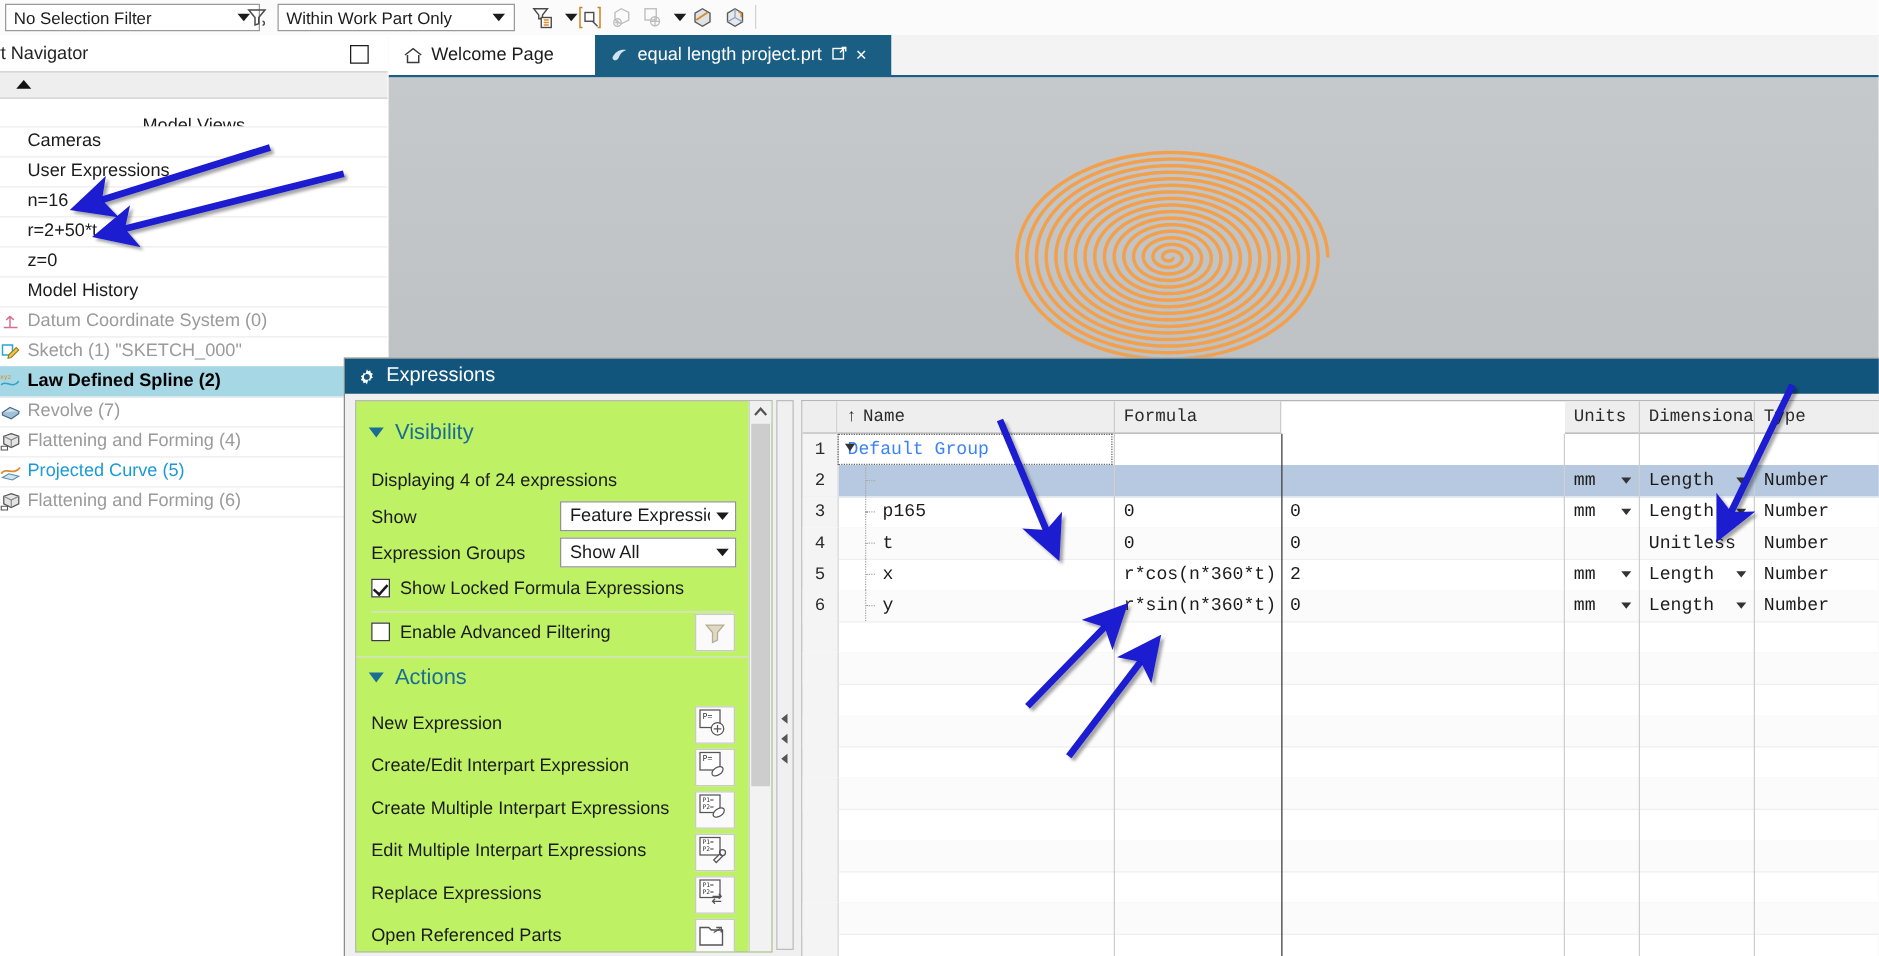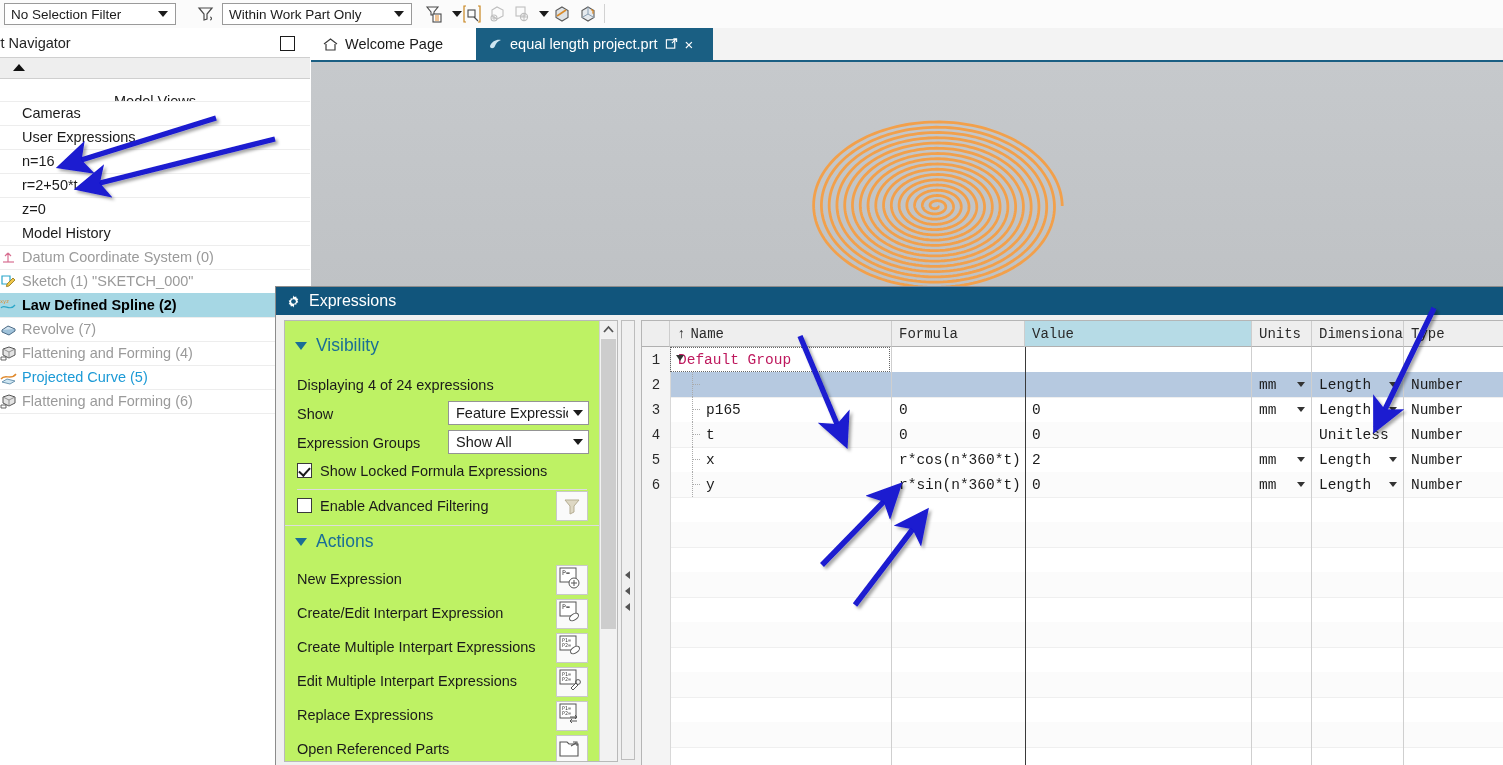--- a/index.html
+++ b/index.html
@@ -97,21 +97,21 @@
   .vline{position:absolute;top:0;width:1px;background:#cfcfcf;}
   .dcar{width:0;height:0;border-left:4.5px solid transparent;border-right:4.5px solid transparent;border-top:5.5px solid #333;position:absolute;}
 
   
   #arrows{left:0;top:0;width:1503px;height:765px;pointer-events:none;}
 </style>
 </head>
 <body>
 
 <div class="abs" id="toolbar">
-  <div class="combo" style="left:4px;width:172px;align-items:center;">
+  <div class="combo" style="left:4px;width:204px;align-items:center;">
     <span class="cap">No Selection Filter</span>
     <span class="caret"></span>
   </div>
   <span class="tbicon" style="left:196px;">
     <svg viewBox="0 0 20 20" width="20" height="20">
         <path d="M3 4h13l-5 6v5l-3 1v-6z" fill="none" stroke="#4a4a4a" stroke-width="1.2"></path>
         <path d="M14 13c2 0 2 3 0 3" fill="none" stroke="#4a4a4a" stroke-width="1.1"></path>
       </svg>
   </span>
   <div class="combo" style="left:222px;width:190px;">
@@ -420,29 +420,28 @@
     <span class="spArr" style="top:282px;"></span>
   </div>
 
   <div id="tbl">
     <div class="thead" style="left:0;width:28px;padding-left:0;"></div>
     <div class="thead" style="left:28px;width:222px;">
       <span style="margin-right:5px;">↑</span>
       <span>Name</span>
     </div>
     <div class="thead" style="left:250px;width:133px;">Formula</div>
-    <div class="thead hl" style="left:383px;width:227px;">Value</div>
     <div class="thead" style="left:610px;width:60px;">Units</div>
     <div class="thead" style="left:670px;width:92px;">Dimensionali</div>
     <div class="thead" style="left:762px;width:374px;border-right:none;">Type</div>
 
     <div id="tbody">
         <div class="trowT" style="top: 26px;">
           <div class="rn">1</div>
-          <div class="cell" style="left: 28px; width: 220px; color: #be185d; border: 1px dotted rgb(102, 102, 102);">
+          <div class="cell" style="left: 28px; width: 220px; color: #3b82f6; border: 1px dotted rgb(102, 102, 102);">
             <span style="position: absolute; left: 5px; top: 7px; width: 0px; height: 0px; border-left: 4.5px solid transparent; border-right: 4.5px solid transparent; border-top: 6px solid rgb(51, 51, 51);"></span>
             <span>Default Group</span>
           </div>
           <div class="cell" style="left: 250px; width: 133px;">
             <span></span>
           </div>
           <div class="cell" style="left: 383px; width: 227px;">
             <span></span>
           </div>
           <div class="cell" style="left: 610px; width: 60px;">

